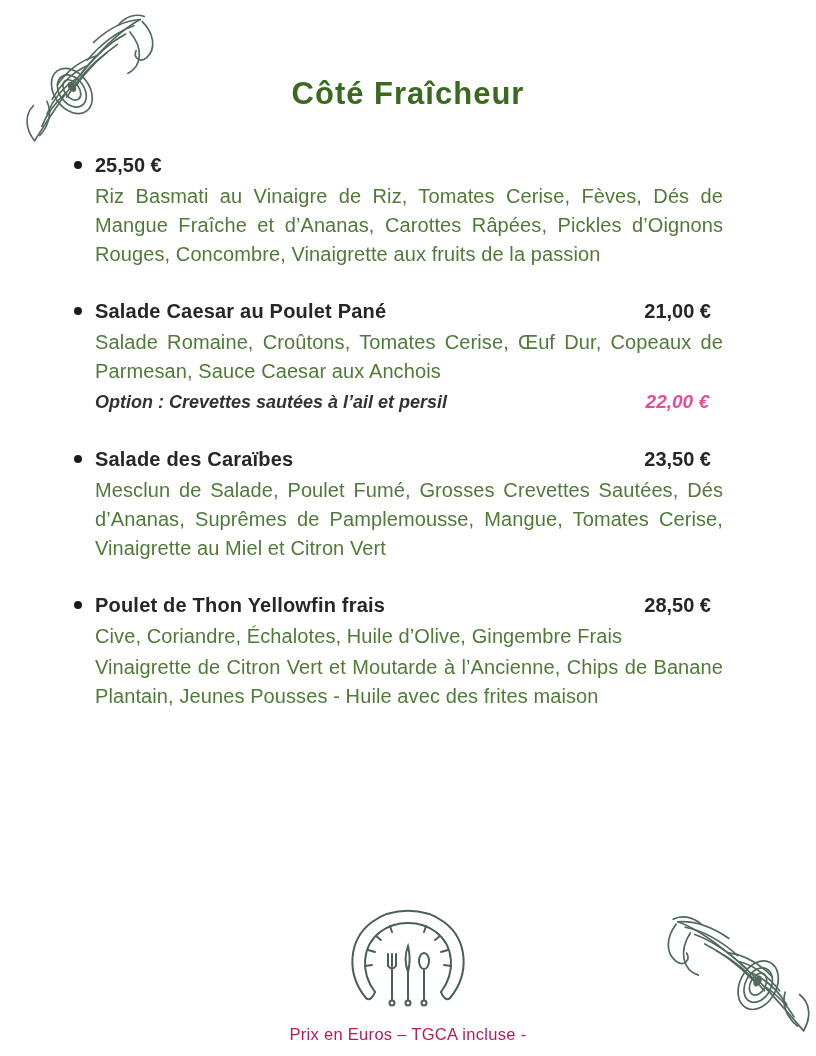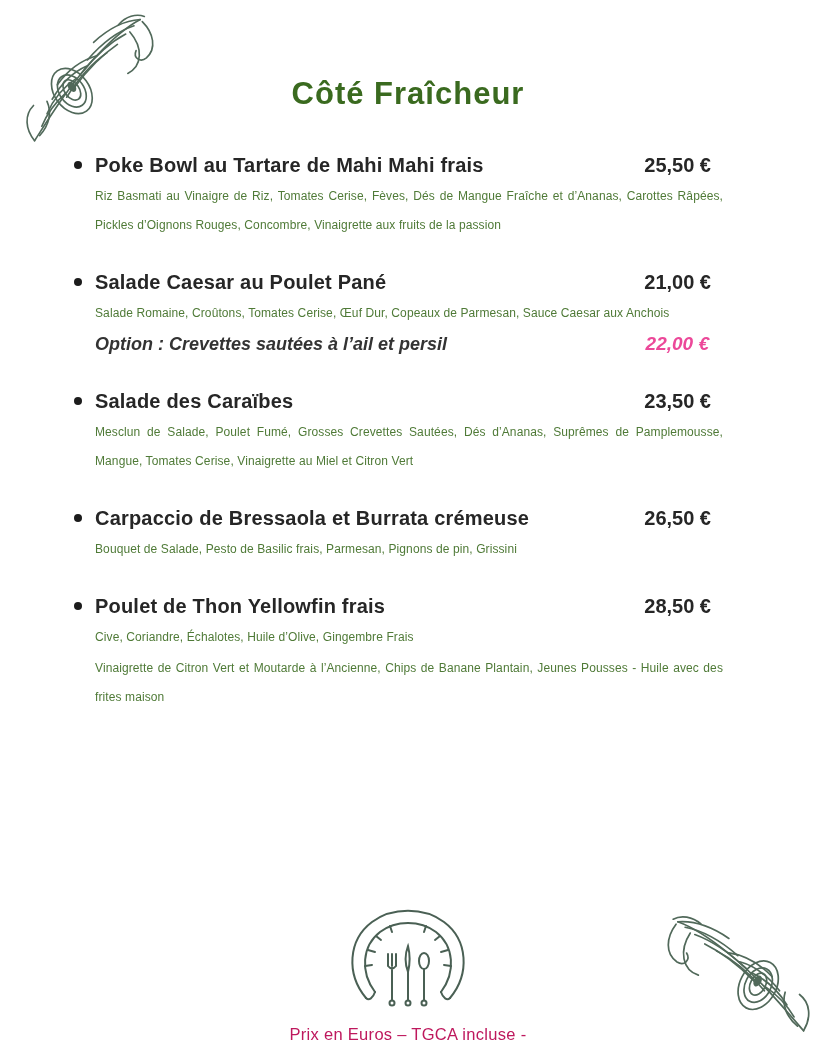--- a/index.html
+++ b/index.html
@@ -34,21 +34,21 @@
     background:#1c1c1c;
   }
   .item-name{
     font-size:20px;font-weight:700;color:#262626;letter-spacing:.2px;
   }
   .item-price{
     font-size:20px;font-weight:700;color:#262626;
     margin-right:12px;white-space:nowrap;
   }
   .item-desc{
-    font-size:12px;line-height:29px;color:#4f7a37;
+    font-size:20px;line-height:29px;color:#4f7a37;
     text-align:justify;margin-top:2px;letter-spacing:.1px;
   }
   .item-desc.no-justify{text-align:left;}
   .option-row{
     display:flex;justify-content:space-between;align-items:baseline;
     line-height:29px;margin-top:1px;gap:40px;
   }
   .option-label{
     font-size:18px;font-weight:700;font-style:italic;color:#333333;
   }
@@ -96,21 +96,20 @@
       </g>
     </svg>
   </div>
 
   <div class="page-title">Côté Fraîcheur</div>
 
   <div class="menu">
 
     <div class="menu-item">
       <div class="item-head">
-        <span class="item-name">Poke Bowl au Tartare de Mahi Mahi frais</span>
         <span class="item-price">25,50 €</span>
       </div>
       <div class="item-desc">Riz Basmati au Vinaigre de Riz, Tomates Cerise, Fèves, Dés de Mangue Fraîche et d’Ananas, Carottes Râpées, Pickles d’Oignons Rouges, Concombre, Vinaigrette aux fruits de la passion</div>
     </div>
 
     <div class="menu-item">
       <div class="item-head">
         <span class="item-name">Salade Caesar au Poulet Pané</span>
         <span class="item-price">21,00 €</span>
       </div>
@@ -122,27 +121,20 @@
     </div>
 
     <div class="menu-item">
       <div class="item-head">
         <span class="item-name">Salade des Caraïbes</span>
         <span class="item-price">23,50 €</span>
       </div>
       <div class="item-desc">Mesclun de Salade, Poulet Fumé, Grosses Crevettes Sautées, Dés d’Ananas, Suprêmes de Pamplemousse, Mangue, Tomates Cerise, Vinaigrette au Miel et Citron Vert</div>
     </div>
 
-    <div class="menu-item">
-      <div class="item-head">
-        <span class="item-name">Carpaccio de Bressaola et Burrata crémeuse</span>
-        <span class="item-price">26,50 €</span>
-      </div>
-      <div class="item-desc">Bouquet de Salade, Pesto de Basilic frais, Parmesan, Pignons de pin, Grissini</div>
-    </div>
 
     <div class="menu-item">
       <div class="item-head">
         <span class="item-name">Poulet de Thon Yellowfin frais</span>
         <span class="item-price">28,50 €</span>
       </div>
       <div class="item-desc no-justify">Cive, Coriandre, Échalotes, Huile d’Olive, Gingembre Frais</div>
       <div class="item-desc">Vinaigrette de Citron Vert et Moutarde à l’Ancienne, Chips de Banane Plantain, Jeunes Pousses - Huile avec des frites maison</div>
     </div>
 

